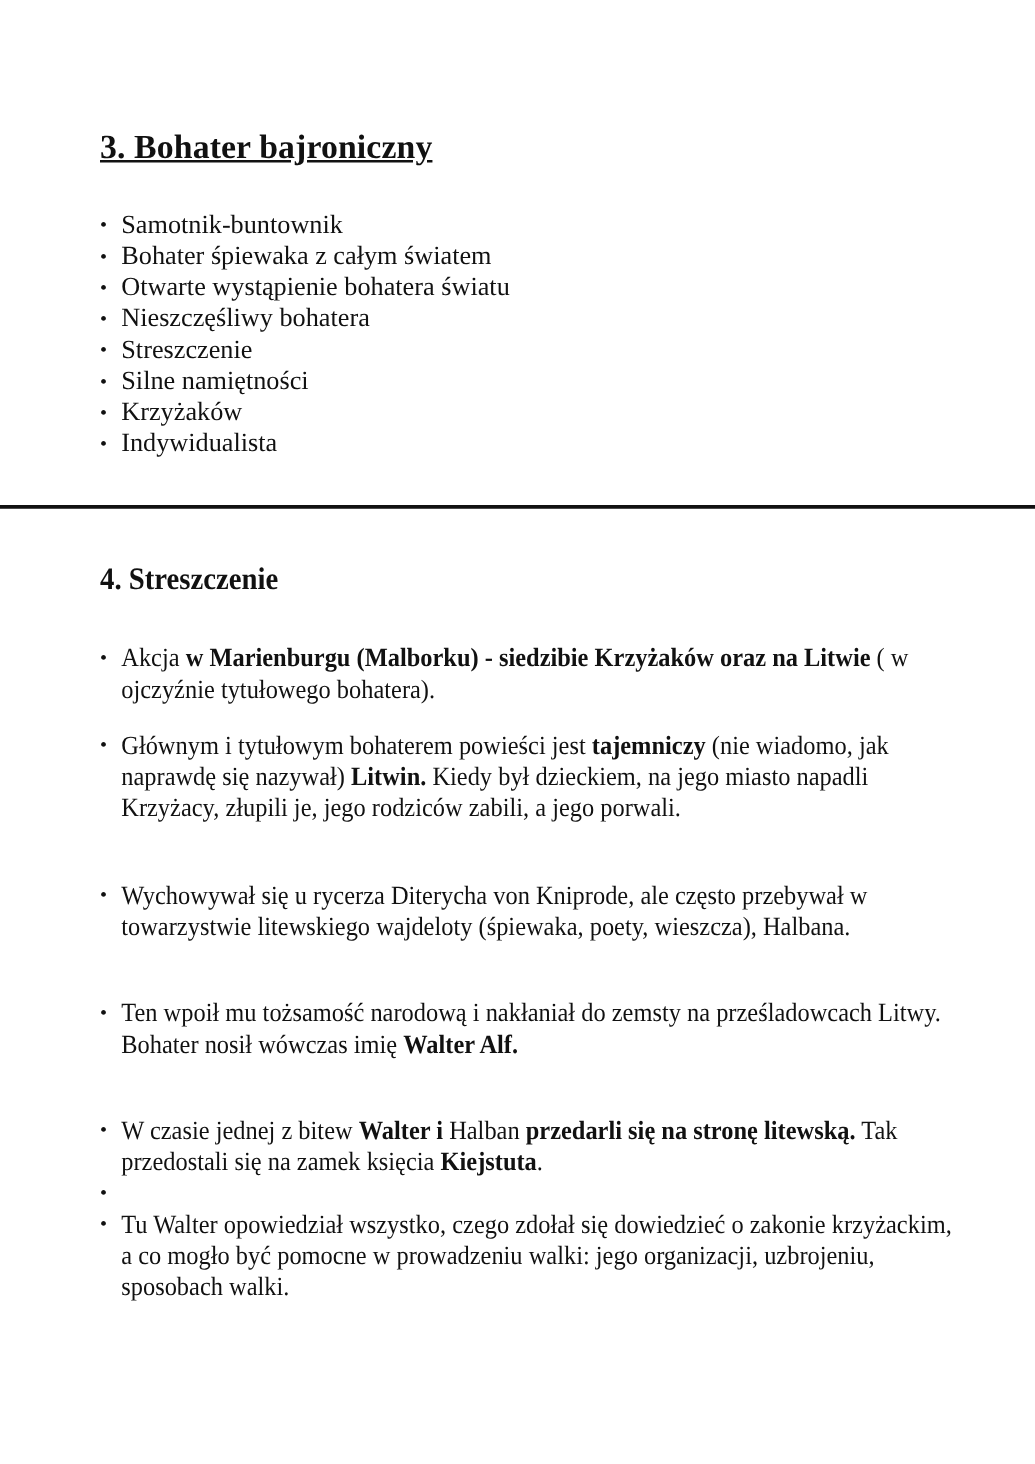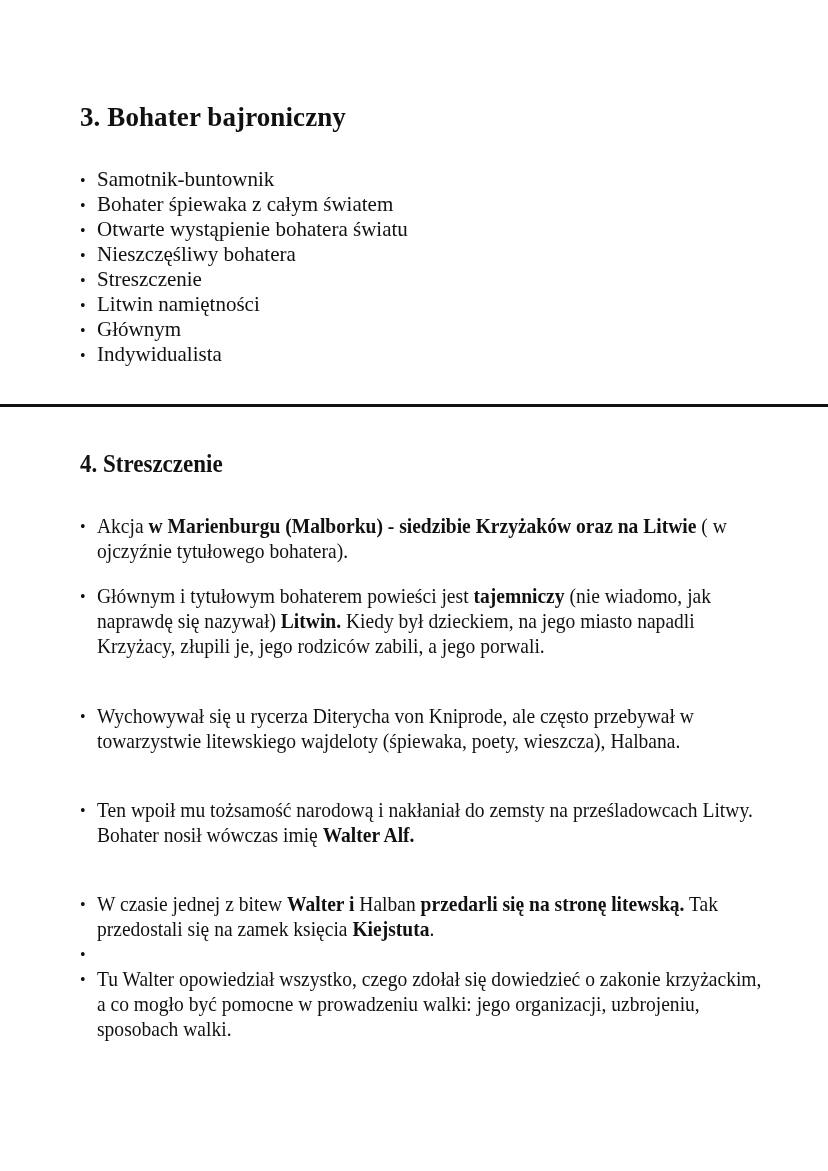--- a/index.html
+++ b/index.html
@@ -33,20 +33,21 @@
     h2 {
       margin: 0;
       font-weight: bold;
       position: absolute;
       left: 80px;
     }
     .h-top {
       top: 102px;
       font-size: 27px;
       letter-spacing: 0.1px;
+      text-decoration: underline;
     }
     .h-bottom {
       top: 450px;
       font-size: 25px;
       transform: scaleX(0.92);
       transform-origin: left top;
       position: absolute;
     }
     ul {
       list-style: none;
@@ -99,22 +100,22 @@
 <div class="page page-top"></div>
 
 <h2 class="h-top">3. Bohater bajroniczny</h2>
 
 <ul class="list-top">
   <li><span class="bullet">•</span><span>Samotnik-buntownik</span></li>
   <li><span class="bullet">•</span><span>Bohater śpiewaka z całym światem</span></li>
   <li><span class="bullet">•</span><span>Otwarte wystąpienie bohatera światu</span></li>
   <li><span class="bullet">•</span><span>Nieszczęśliwy bohatera</span></li>
   <li><span class="bullet">•</span><span>Streszczenie</span></li>
-  <li><span class="bullet">•</span><span>Litwin namiętności</span></li>
-  <li><span class="bullet">•</span><span>Głównym</span></li>
+  <li><span class="bullet">•</span><span>Silne namiętności</span></li>
+  <li><span class="bullet">•</span><span>Krzyżaków</span></li>
   <li><span class="bullet">•</span><span>Indywidualista</span></li>
 </ul>
 
 <div class="divider"></div>
 
 <div class="page page-bottom"></div>
 
 <h2 class="h-bottom">4. Streszczenie</h2>
 
 <ul class="list-bottom" id="summary-list">

